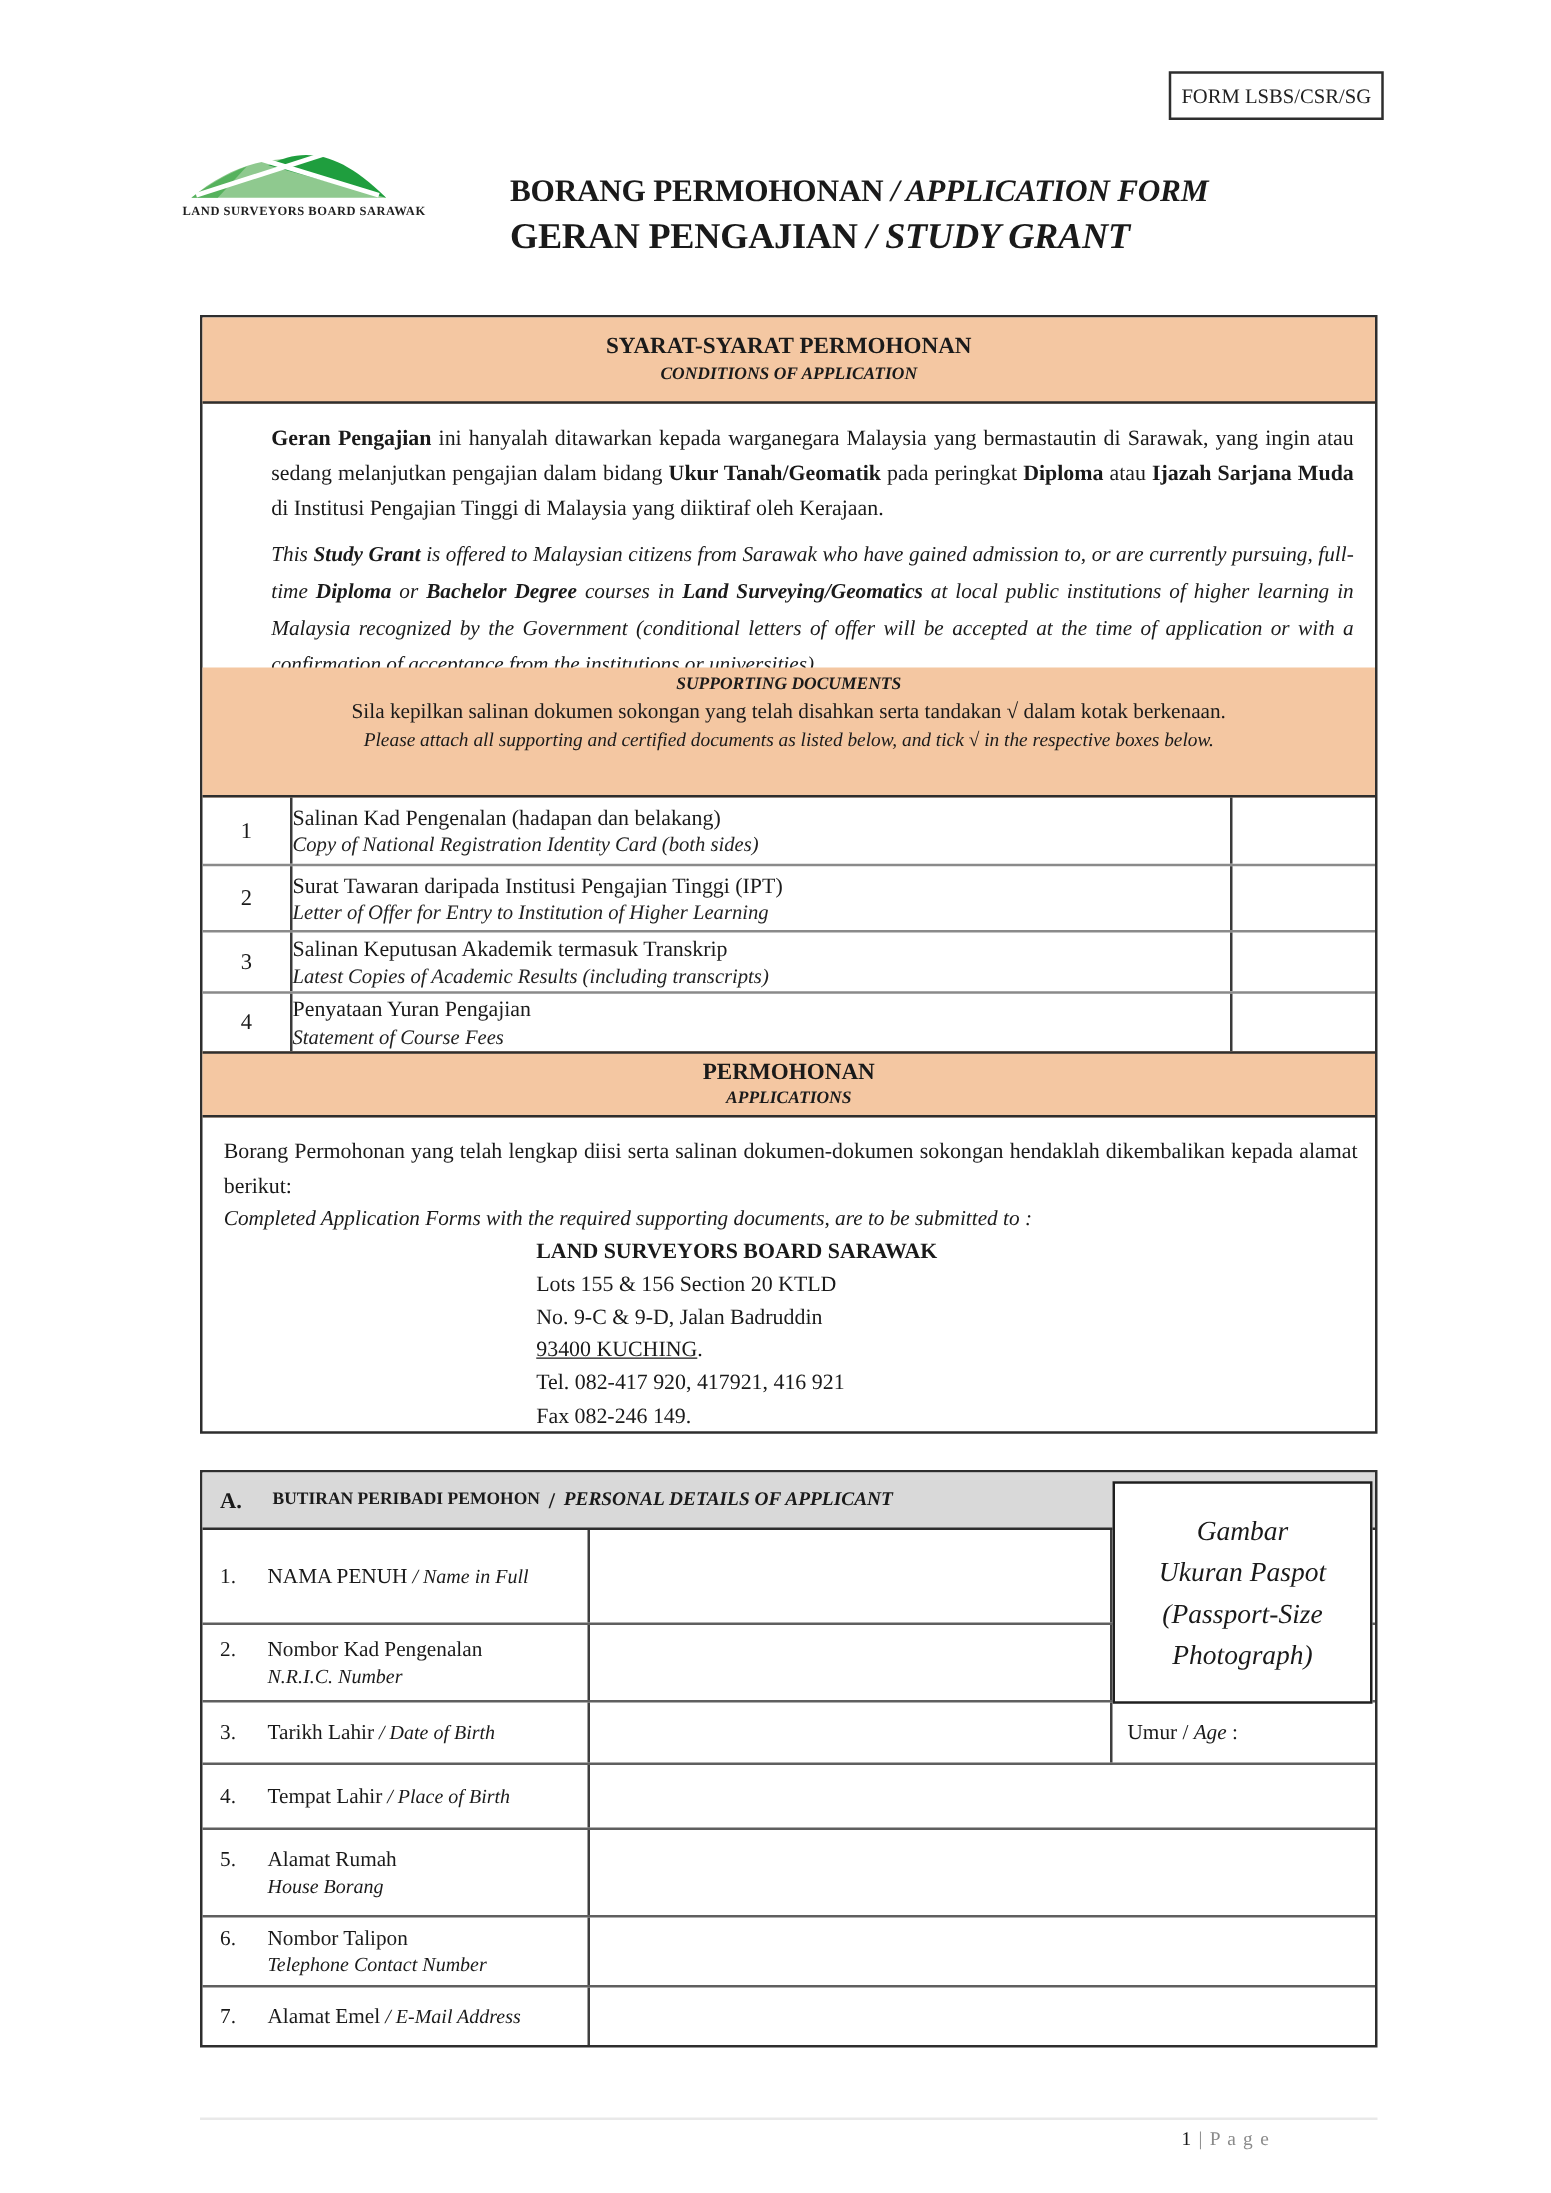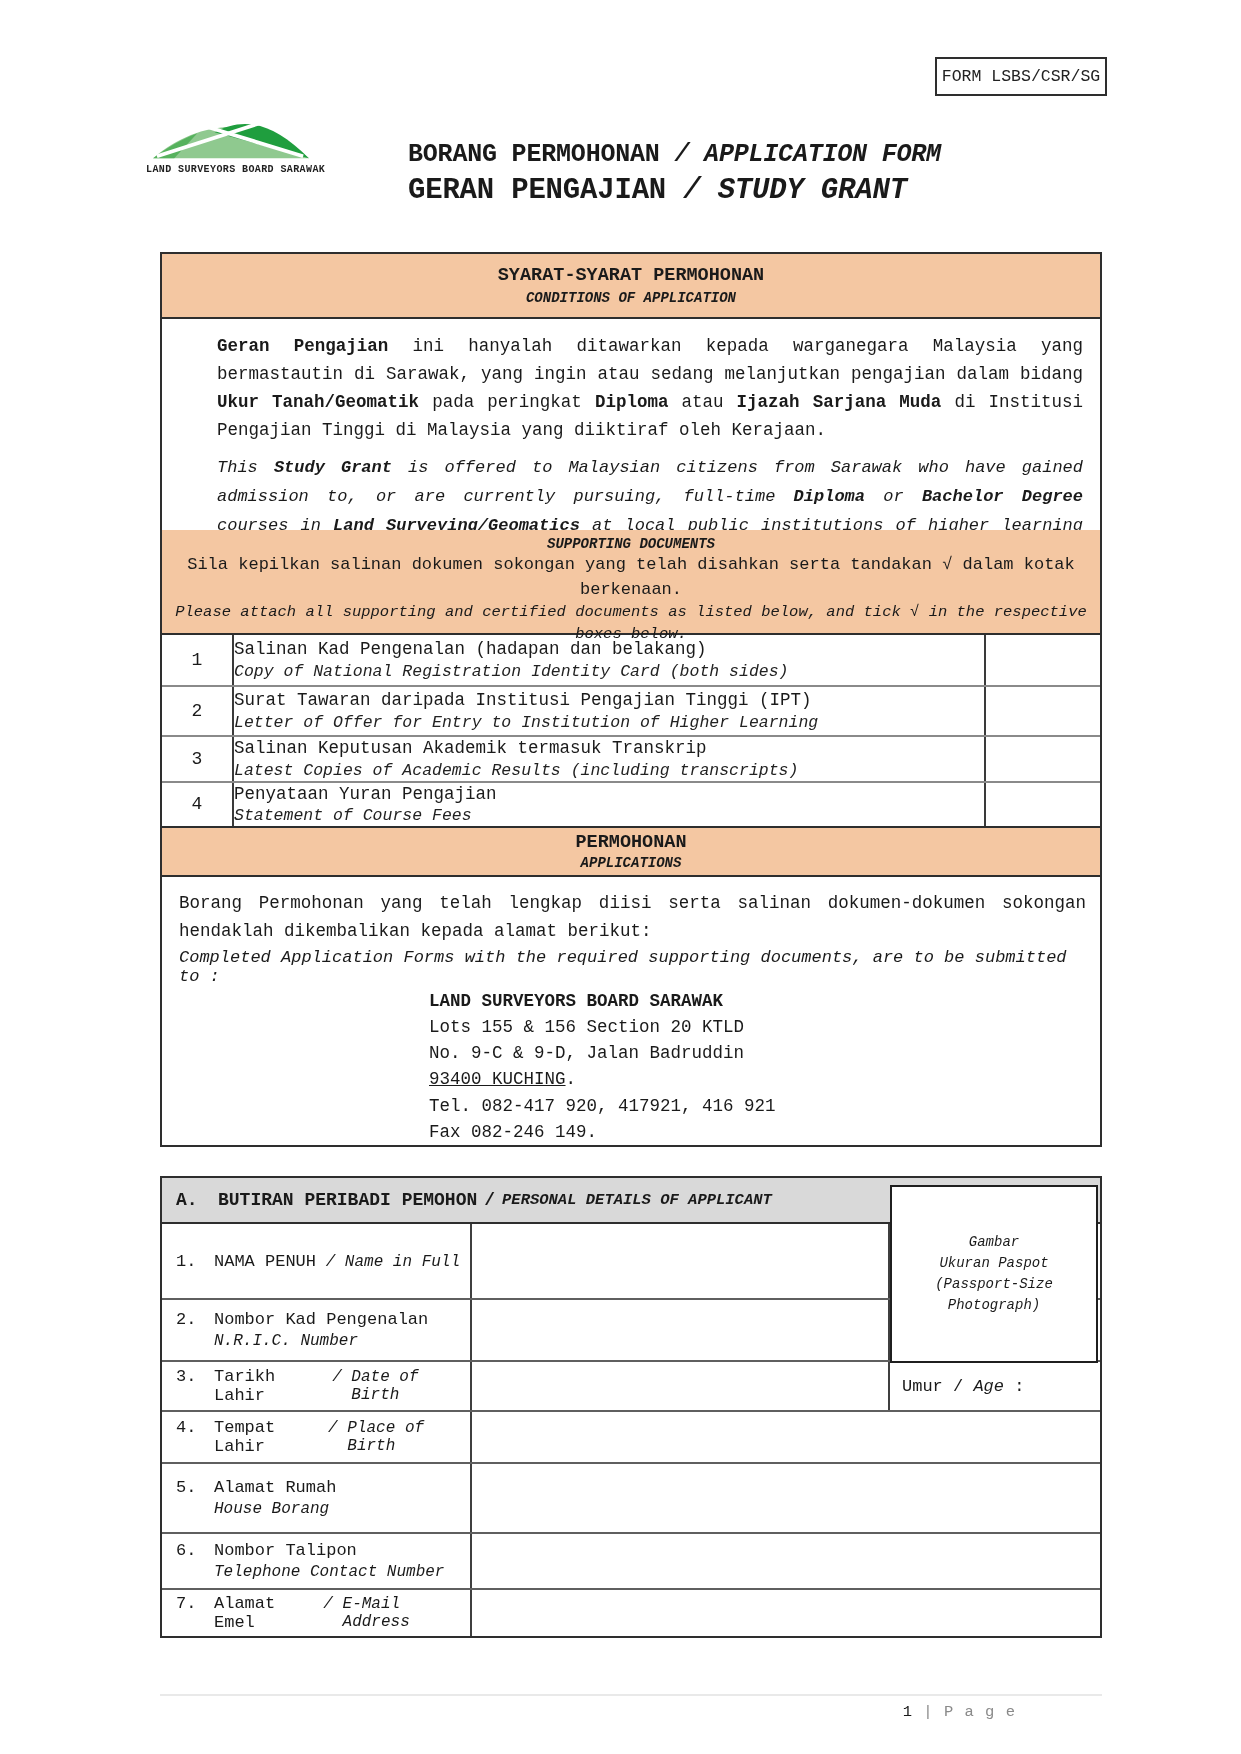--- a/index.html
+++ b/index.html
@@ -1,21 +1,21 @@
 <!DOCTYPE html>
 <html><head>
 <meta charset="utf-8">
 <style>
   * { box-sizing: border-box; margin: 0; padding: 0; }
   html, body { background: #ffffff; }
   .page {
     position: relative;
     width: 1155px; height: 1754px;
     background: #ffffff;
-    font-family: Liberation Mono, monospace;
+    font-family: Liberation Serif, serif;
     color: #1a1a1a;
     overflow: hidden;
   }
 
   
   .form-code-box {
     position: absolute; left: 935px; top: 57px; width: 172px; height: 39px;
     border: 2px solid #2e2e2e;
     display: flex; align-items: center; justify-content: center;
     font-size: 16.5px; color: #222;
@@ -72,21 +72,21 @@
   
   .section-a {
     position: absolute; left: 160px; top: 1176px; width: 942px;
     border: 2.5px solid #2e2e2e; background: #fff;
   }
   .sa-header {
     height: 46px; background: #D9D9D9; border-bottom: 2px solid #2e2e2e;
     display: flex; align-items: center; padding-left: 14px;
   }
   .sa-letter { font-weight: bold; font-size: 18px; width: 42px; }
-  .sa-title-my { font-weight: bold; font-size: 18px; text-align: center; }
+  .sa-title-my { font-weight: bold; font-size: 14px; text-align: center; }
   .sa-sep { font-weight: bold; font-size: 18px; margin: 0 7px; }
   .sa-title-en { font-weight: bold; font-style: italic; font-size: 15.5px; }
 
   .sa-row { display: flex; }
   .sa-row + .sa-row { border-top: 2px solid #5f5f5f; }
   .r1 { height: 74px; } .r2 { height: 62px; } .r3 { height: 50px; } .r4 { height: 52px; }
   .r5 { height: 70px; } .r6 { height: 56px; } .r7 { height: 48px; }
   .f-label { width: 310px; border-right: 2px solid #3f3f3f; padding: 5px 8px 5px 14px; display: flex; flex-direction: column; justify-content: center; }
   .f-line1 { display: flex; align-items: baseline; }
   .f-no { width: 38px; flex: none; font-size: 17px; }
@@ -98,21 +98,21 @@
   .f-right { width: 212px; border-left: 2px solid #3f3f3f; }
   .age-cell { width: 212px; border-left: 2px solid #3f3f3f; display: flex; align-items: center; padding-left: 12px; font-size: 17px; }
   .age-sep, .age-colon { white-space: pre; }
   .age-en { font-style: italic; }
 
   .photo-box {
     position: absolute; left: 728px; top: 7px; width: 208px; height: 178px;
     background: #fff; border: 2px solid #1f1f1f;
     display: flex; align-items: center; justify-content: center; text-align: center;
   }
-  .photo-text { font-style: italic; font-size: 14px; line-height: 1.5; }
+  .photo-text { font-style: italic; font-size: 22px; line-height: 1.5; }
 
   
   .footer-line { position: absolute; left: 160px; top: 1694px; width: 942px; height: 2px; background: #e9e9e9; }
   .footer-text { position: absolute; top: 1703px; right: 139px; font-size: 15.5px; color: #8a8a8a; letter-spacing: 1px; }
   .footer-num { color: #1a1a1a; }
 </style>
 </head>
 <body>
 
 <div class="page">

